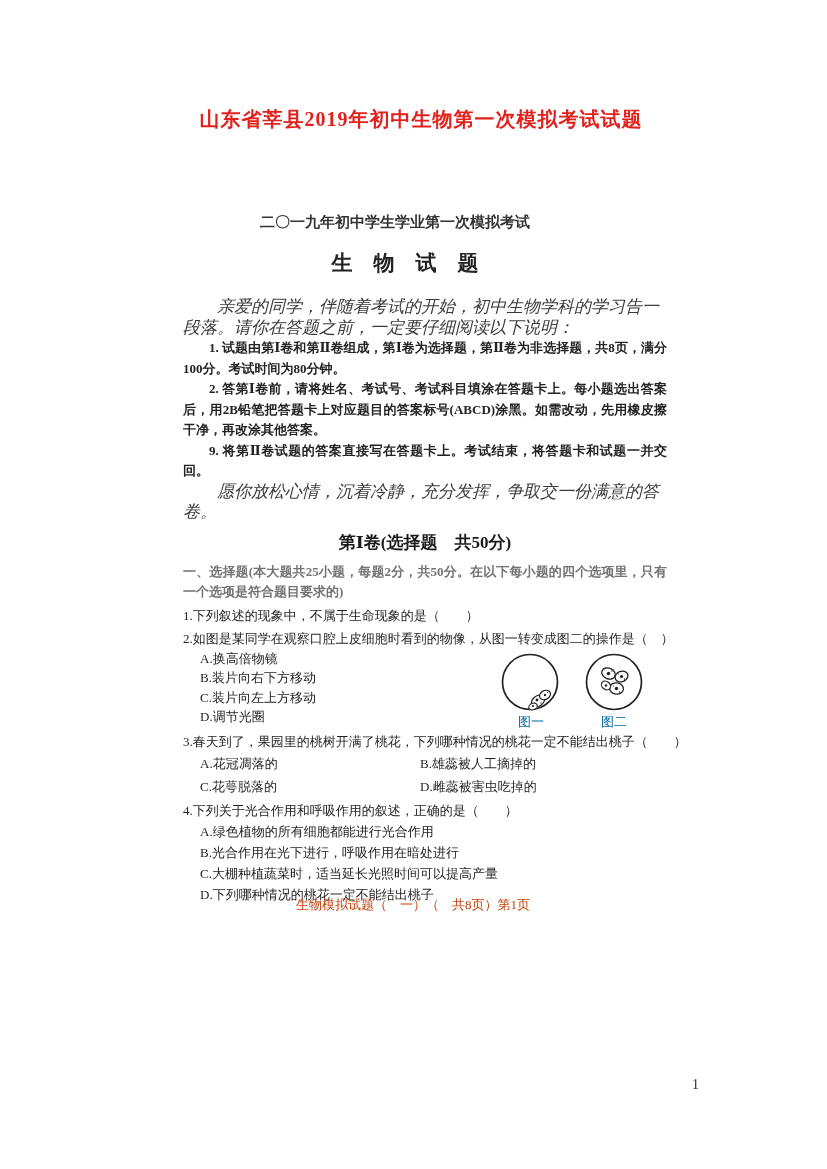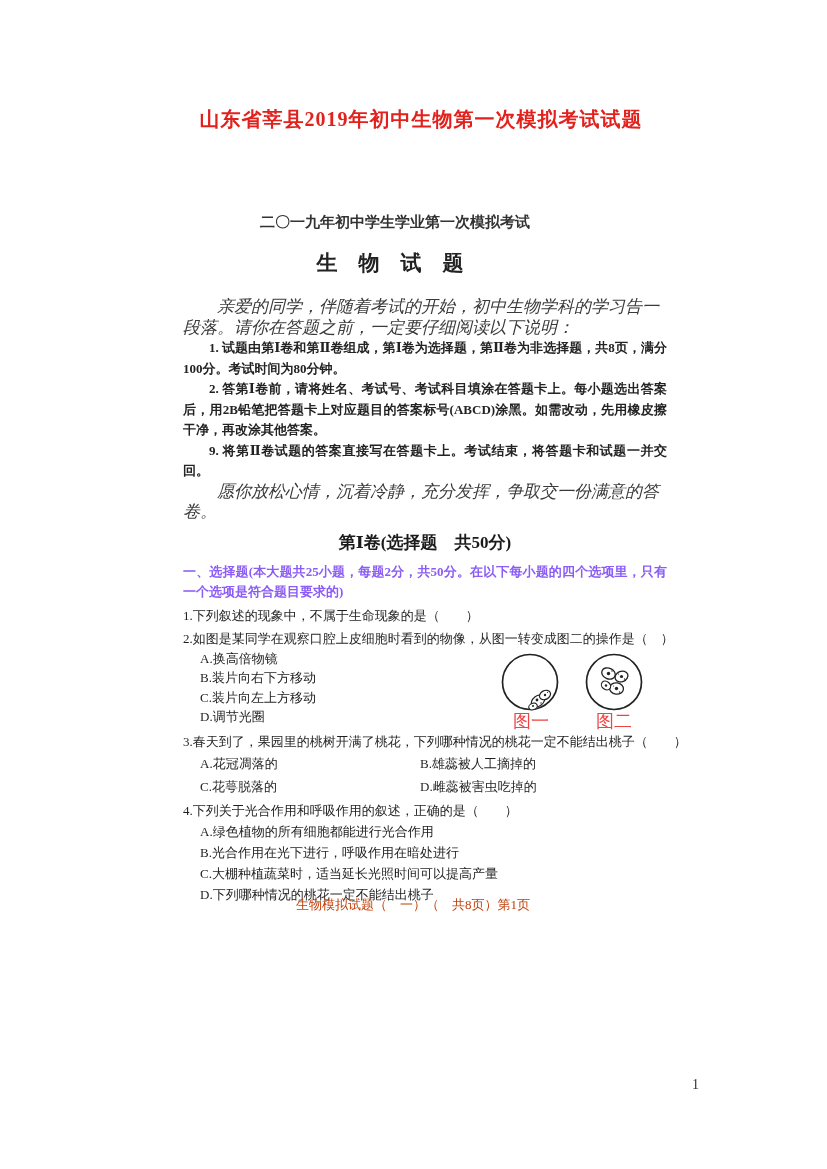--- a/index.html
+++ b/index.html
@@ -32,20 +32,21 @@
     font-weight: bold;
   }
   .subject-title {
     position: absolute;
     top: 249px; left: 0;
     width: 780px;
     text-align: center;
     font-size: 21px;
     font-weight: 600;
     color: #222;
+    padding-left: 15px;
   }
   .content {
     position: absolute;
     top: 297px; left: 183px;
     width: 484px;
     font-size: 13px;
     line-height: 20.5px;
   }
   .content p { margin: 0; }
   .intro, .wish {
@@ -63,39 +64,39 @@
   .section-title {
     margin: 7px 0 6px 0;
     text-align: center;
     font-size: 17px;
     font-weight: 700;
     line-height: 26px;
     color: #1b1b1b;
   }
   .section-intro {
     font-weight: 700;
-    color: #8b5cf6;
+    color: #737373;
     text-align: justify;
   }
   .question { margin-top: 2px; }
   .stem { line-height: 21px; }
   .nowrap { white-space: nowrap; }
   .opts-grid {
     display: grid;
     grid-template-columns: 220px auto;
     margin-left: 17px;
     line-height: 23px;
   }
   .opts-stack { margin-left: 17px; line-height: 19.5px; width: 300px; }
   .opts-stack div { margin-bottom: 0; }
   .q2-row { display: flex; align-items: flex-start; }
   .figs { display: flex; gap: 21px; margin-top: 3px; margin-left: 0; }
   .fig { display: flex; flex-direction: column; align-items: center; }
   .fig svg { display: block; }
-  .fig-label { font-size: 18px; line-height: 15px; margin-top: -2px; color: #ef4444; }
+  .fig-label { font-size: 13px; line-height: 15px; margin-top: -2px; color: #0369a1; }
   .opts-full { margin-left: 17px; line-height: 21px; }
   .footer {
     position: absolute;
     top: 896px; left: 183px;
     width: 460px;
     text-align: center;
     font-size: 13px;
     color: #c2410c;
   }
   .page-num {

